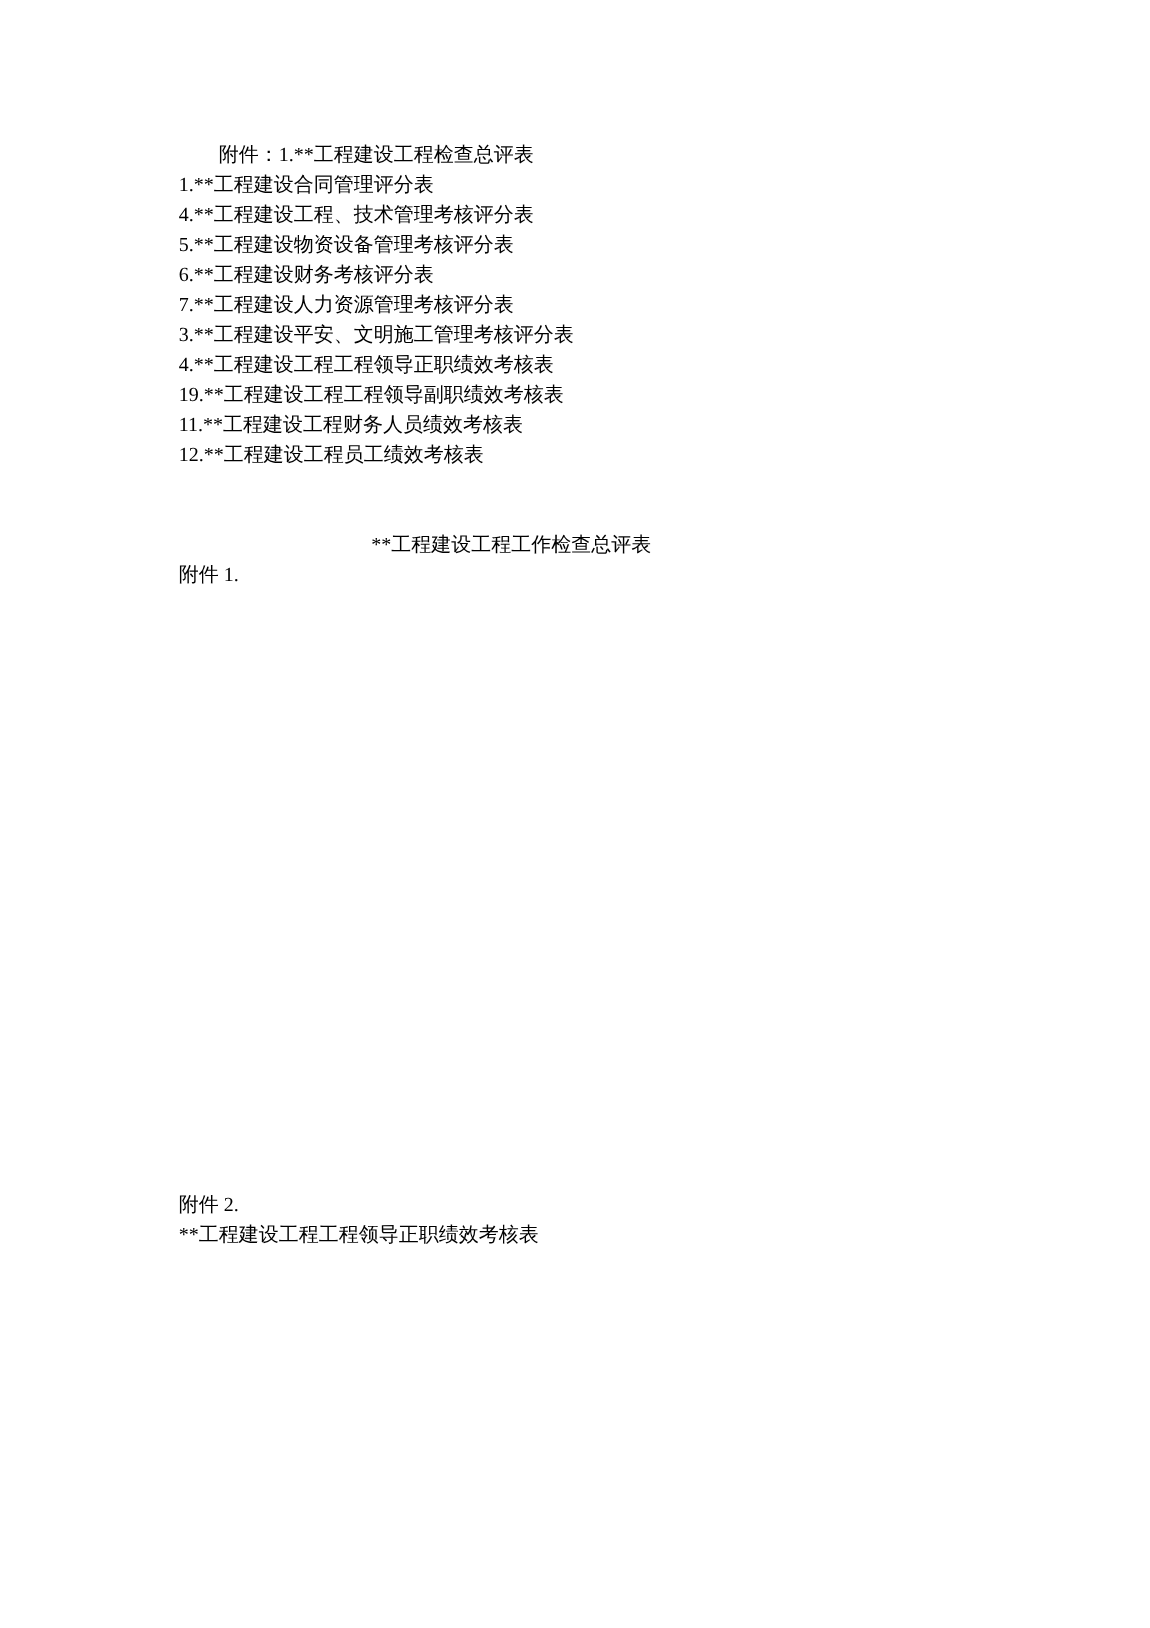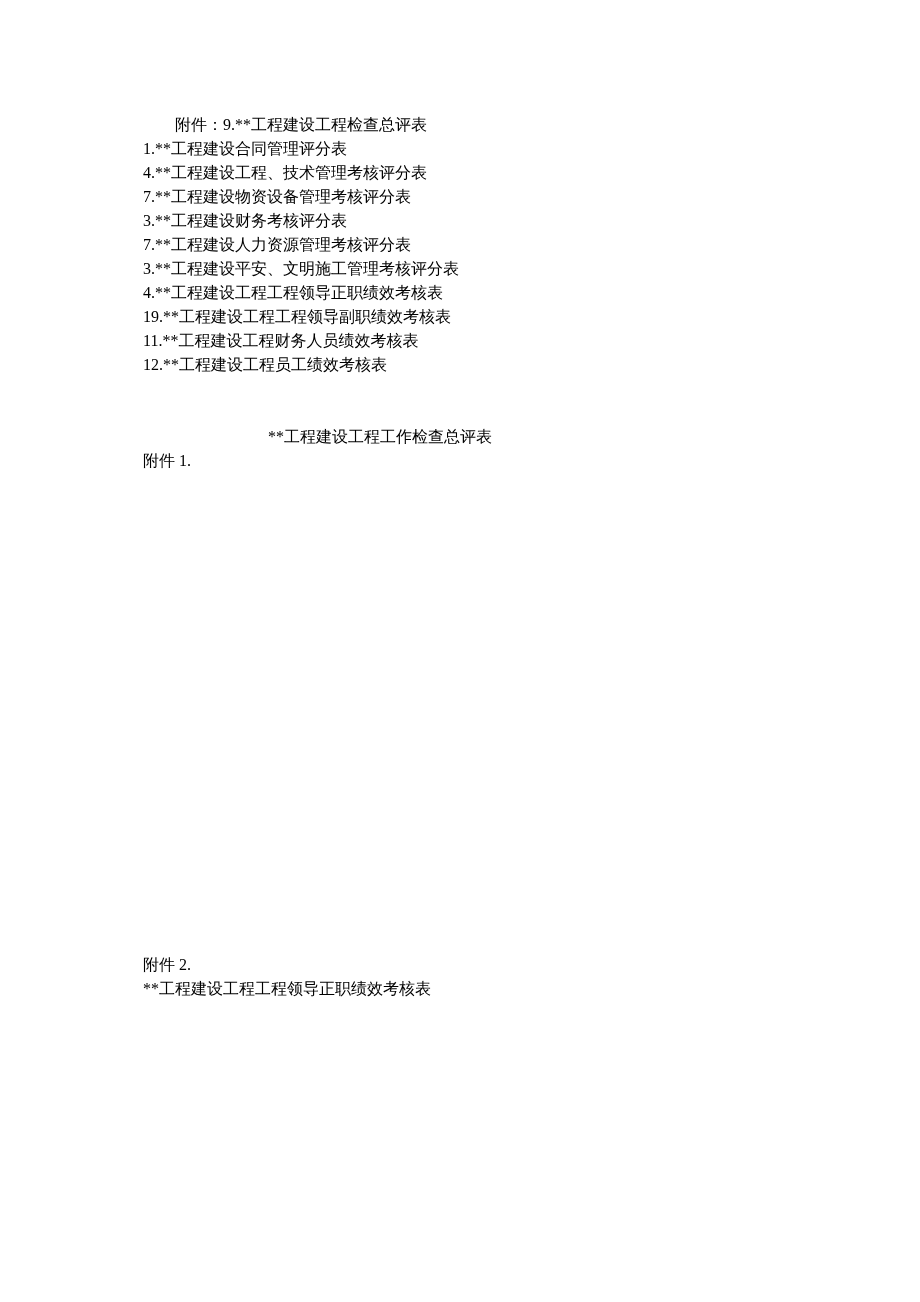--- a/index.html
+++ b/index.html
@@ -34,34 +34,34 @@
     }
     .attach-header-row {
       display: flex;
     }
     .attach-label {
       display: inline-block;
       margin-top: 24px;
     }
     .attach-title-center {
       display: inline-block;
-      margin-left: 77px;
+      margin-left: 106px;
     }
     .attach-section-2 {
     }
   </style>
 </head>
 <body>
 
 <div class="attachment-list">
-  <span class="list-line first-line"><span>附件：</span><span>9.**工程建设工程检查总评表</span></span>
+  <span class="list-line first-line"><span>附件：</span><span>1.**工程建设工程检查总评表</span></span>
   <span class="list-line">1.**工程建设合同管理评分表</span>
   <span class="list-line">4.**工程建设工程、技术管理考核评分表</span>
-  <span class="list-line">7.**工程建设物资设备管理考核评分表</span>
-  <span class="list-line">3.**工程建设财务考核评分表</span>
+  <span class="list-line">5.**工程建设物资设备管理考核评分表</span>
+  <span class="list-line">6.**工程建设财务考核评分表</span>
   <span class="list-line">7.**工程建设人力资源管理考核评分表</span>
   <span class="list-line">3.**工程建设平安、文明施工管理考核评分表</span>
   <span class="list-line">4.**工程建设工程工程领导正职绩效考核表</span>
   <span class="list-line">19.**工程建设工程工程领导副职绩效考核表</span>
   <span class="list-line">11.**工程建设工程财务人员绩效考核表</span>
   <span class="list-line">12.**工程建设工程员工绩效考核表</span>
 </div>
 
 <div class="attach-section-1">
   <div class="attach-header-row">

